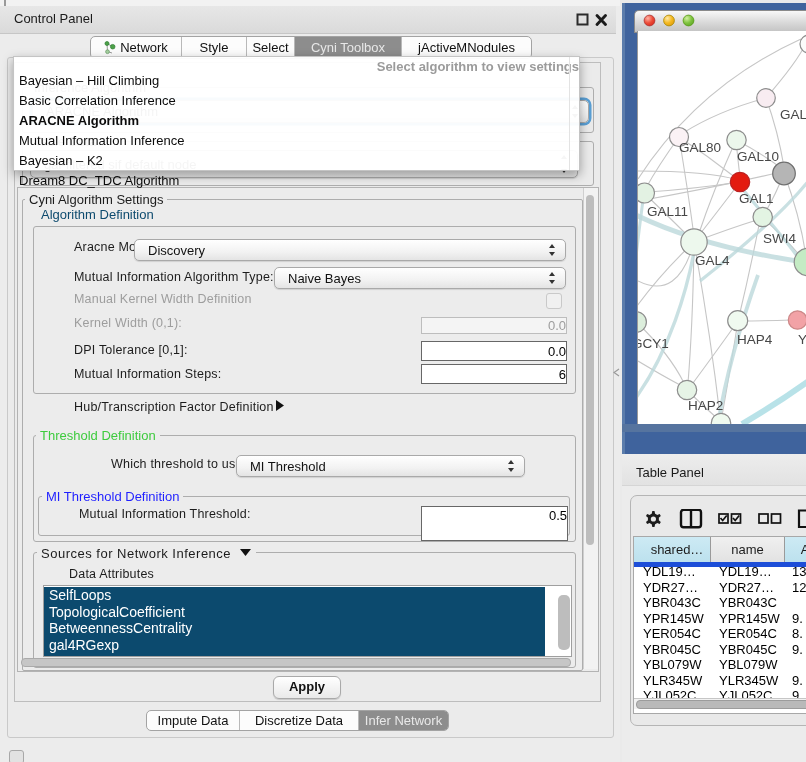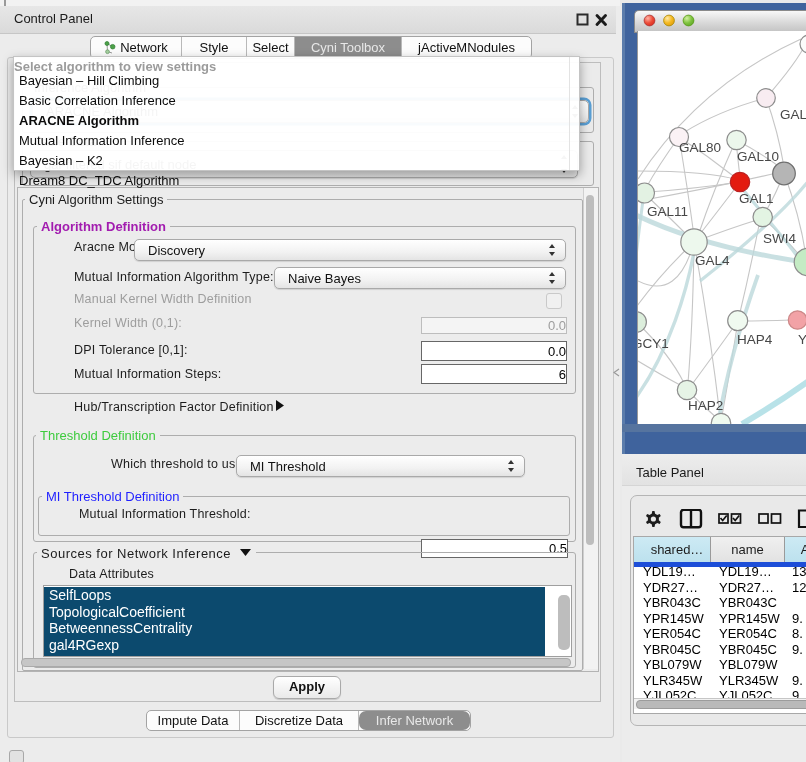--- a/index.html
+++ b/index.html
@@ -70,21 +70,21 @@
 
 <div class="abs" style="left:17px;top:187px;width:580px;height:483px;border:1px solid #b3b3b3;background:#ececec;"></div>
 
 <div class="abs" style="left:583px;top:188px;width:14px;height:481px;background:#f2f2f2;border-left:1px solid #cfcfcf;"></div>
 <div class="abs" style="left:585.5px;top:195px;width:8px;height:350px;background:#bdbdbd;border-radius:4px;"></div>
 
 <div class="gb" style="left:22px;top:199px;width:559px;height:470px;border-radius:2px;"></div>
 <div class="gtitle" style="left:25px;top:193px;">Cyni Algorithm Settings</div>
 
 <div class="gb" style="left:33px;top:226px;width:541px;height:166px;"></div>
-<div class="gtitle" style="left:37px;top:220px;color:#a21caf;font-weight:bold;">Algorithm Definition</div>
+<div class="gtitle" style="left:37px;top:208px;color:#0c4a6e;">Algorithm Definition</div>
 
 <div class="lbl" style="left:42px;top:240px;">Aracne Mode:</div>
 <div class="combo" style="left:134px;top:239px;width:432px;height:22px;">
     <span class="tx">Discovery</span>
     <span class="spn"></span>
   </div>
 <div class="lbl" style="left:42px;top:270px;">Mutual Information Algorithm Type:</div>
 <div class="combo" style="left:274px;top:267px;width:292px;height:22px;">
     <span class="tx">Naive Bayes</span>
     <span class="spn"></span>
@@ -107,45 +107,45 @@
 <div class="gtitle" style="left:36px;top:429px;color:#3ecb3e;">Threshold Definition</div>
 <div class="lbl" style="left:79px;top:457px;">Which threshold to use:</div>
 <div class="combo" style="left:236px;top:455px;width:289px;height:22px;">
     <span class="tx">MI Threshold</span>
     <span class="spn"></span>
   </div>
 
 <div class="gb" style="left:38px;top:496px;width:530px;height:38px;"></div>
 <div class="gtitle" style="left:42px;top:490px;color:#1f1fff;">MI Threshold Definition</div>
 <div class="lbl" style="left:47px;top:507px;">Mutual Information Threshold:</div>
-<div class="fld" style="left:421px;top:539px;width:147px;height:19px;line-height:18px;">0.5</div>
+<div class="fld" style="left:421px;top:506px;width:147px;height:35px;line-height:18px;">0.5</div>
 
 <div class="gb" style="left:33px;top:552px;width:541px;height:114px;"></div>
 <div class="gtitle" style="left:37px;top:546px;letter-spacing:.5px;">Sources for Network Inference&nbsp;&nbsp;<span style="display:inline-block;vertical-align:1px;"><svg width="13" height="9">
         <path d="M1 1 L12 1 L6.5 8 Z" fill="#111"></path>
       </svg></span></div>
 <div class="lbl" style="left:37px;top:567px;font-size:12.5px;">Data Attributes</div>
 
 <div class="abs" style="left:43px;top:585px;width:527px;height:70px;border:1px solid #9f9f9f;background:#fff;overflow:hidden;">
   <div style="position:absolute;left:0;top:1px;width:496px;height:100px;background:#0c4a6e;color:#fff;font-size:14px;line-height:16.5px;padding-left:5px;">SelfLoops<br>TopologicalCoefficient<br>BetweennessCentrality<br>gal4RGexp</div>
   <div style="position:absolute;right:1px;top:9px;width:12px;height:55px;background:#bdbdbd;border-radius:5px;"></div>
 </div>
 
 <div class="abs" style="left:21px;top:658px;width:548px;height:7px;background:#c6c6c6;border:0.5px solid #aaaaaa;border-radius:4px;"></div>
 
 <div class="abs" style="left:273px;top:676px;width:66px;height:21px;border:1px solid #a9a9a9;border-radius:6px;background:linear-gradient(#ffffff,#e9e9e9);box-shadow:0 1px 1px rgba(0,0,0,.15);text-align:center;line-height:20px;font-size:13px;font-weight:600;color:#111;">Apply</div>
 
 <div class="seg" style="left:146px;top:710px;height:19px;">
   <div style="width:92px;">Impute Data</div>
   <div style="width:118px;">Discretize Data</div>
-  <div class="sel" style="width:111px;border-radius:7px;">Infer Network</div>
+  <div class="sel" style="width:89px;">Infer Network</div>
 </div>
 
 <div class="abs" style="left:13px;top:56px;width:565px;height:113px;background:rgba(255,255,255,.955);border:1px solid #c4c4c4;box-shadow:0 4px 10px rgba(0,0,0,.35);">
-  <div style="position:absolute;left:0;top:2px;width:100%;text-align:left;font-size:13px;font-weight:600;color:#9b9b9b;">Select algorithm to view settings</div>
+  <div style="position:absolute;left:0;top:2px;width:100%;text-align:right;font-size:13px;font-weight:600;color:#9b9b9b;">Select algorithm to view settings</div>
   <div style="position:absolute;right:9px;top:0;width:1px;height:100%;background:#e3e3e3;"></div>
   <div style="position:absolute;left:5px;top:14px;font-size:13px;color:#0b0b0b;line-height:20px;">Bayesian – Hill Climbing<br>Basic Correlation Inference<br><b>ARACNE Algorithm</b><br>Mutual Information Inference<br>Bayesian – K2<br>Dream8 DC_TDC Algorithm</div>
 </div>
 
 <div class="abs" style="left:9px;top:750px;width:13px;height:12px;border:1.5px solid #a8a8a8;border-radius:3px;background:#e2e2e2;"></div>
 
 <svg class="abs" style="left:613px;top:368px;" width="7" height="9">
     <path d="M6 1 L1 4.5 L6 8" fill="none" stroke="#9a9a9a" stroke-width="1.2"></path>
   </svg>
 

